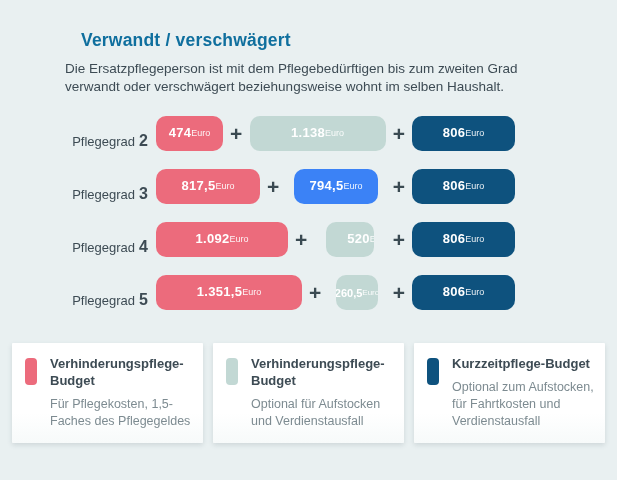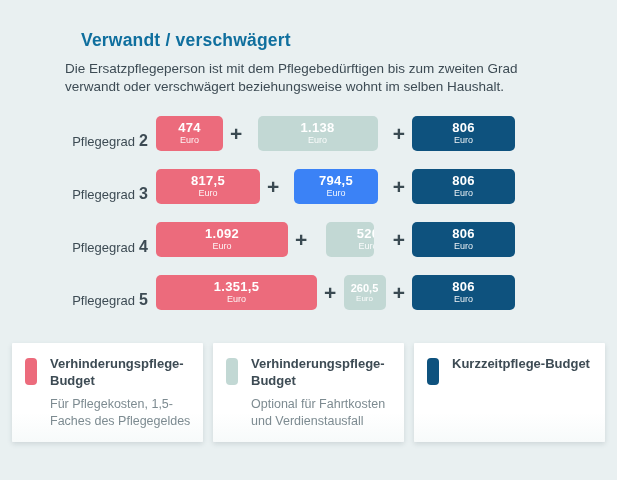--- a/index.html
+++ b/index.html
@@ -45,23 +45,23 @@
     white-space: nowrap;
     margin-top: 14px;
   }
   .row-label .grade {
     font-size: 16px;
     font-weight: 600;
     margin-left: 4px;
   }
   .bar {
     height: 35px;
-    border-radius: 5px;
-    display: flex;
-    flex-direction: column;
+    border-radius: 10px;
+    display: flex;
+    flex-direction: row;
     align-items: center;
     justify-content: center;
     color: #ffffff;
     box-sizing: border-box;
     flex: 0 0 auto;
     overflow: hidden;
   }
   .bar .val {
     font-size: 13px;
     font-weight: bold;
@@ -140,21 +140,21 @@
 
   <div class="chart" id="chart-rows">
   <div class="row">
     <div class="row-label"><span class="lbl">Pflegegrad</span><span class="grade">2</span></div>
     <div class="bar pink" style="width: 67px; background: rgb(236, 107, 124);">
       <span class="val">474</span>
       <span class="unit">Euro</span>
     </div>
     <div class="mid">
       <span class="plus">+</span>
-      <div class="bar teal" style="width: 120px; background: rgb(194, 216, 212);">
+      <div class="bar teal" style="width: 136px; background: rgb(194, 216, 212);">
         <span class="val">1.138</span>
         <span class="unit">Euro</span>
       </div>
       <span class="plus">+</span>
     </div>
     <div class="bar navy" style="width: 103px; background: rgb(14, 82, 126);">
       <span class="val">806</span>
       <span class="unit">Euro</span>
     </div>
   </div>
@@ -194,21 +194,21 @@
       <span class="plus">+</span>
     </div>
     <div class="bar navy" style="width: 103px; background: rgb(14, 82, 126);">
       <span class="val">806</span>
       <span class="unit">Euro</span>
     </div>
   </div>
 
   <div class="row">
     <div class="row-label"><span class="lbl">Pflegegrad</span><span class="grade">5</span></div>
-    <div class="bar pink" style="width: 161px; background: rgb(236, 107, 124);">
+    <div class="bar pink" style="width: 146px; background: rgb(236, 107, 124);">
       <span class="val">1.351,5</span>
       <span class="unit">Euro</span>
     </div>
     <div class="mid">
       <span class="plus">+</span>
       <div class="bar teal small" style="width: 42px; background: rgb(194, 216, 212);">
         <span class="val">260,5</span>
         <span class="unit">Euro</span>
       </div>
       <span class="plus">+</span>
@@ -226,24 +226,25 @@
     <div class="card-text">
       <div class="card-title">Verhinderungspflege-Budget</div>
       <div class="card-body">Für Pflegekosten, 1,5-Faches des Pflegegeldes</div>
     </div>
   </div>
 
   <div class="card">
     <span class="chip" style="background: rgb(194, 216, 212);"></span>
     <div class="card-text">
       <div class="card-title">Verhinderungspflege-Budget</div>
-      <div class="card-body">Optional für Fahrtkosten und Verdienstausfall</div>
+      <div class="card-body">Optional für Aufstocken und Verdienstausfall</div>
     </div>
   </div>
 
   <div class="card">
     <span class="chip" style="background: rgb(14, 82, 126);"></span>
     <div class="card-text">
       <div class="card-title">Kurzzeitpflege-Budget</div>
+      <div class="card-body">Optional zum Aufstocken, für Fahrtkosten und Verdienstausfall</div>
     </div>
   </div>
 </div>
 </div>
 
 </body></html>

